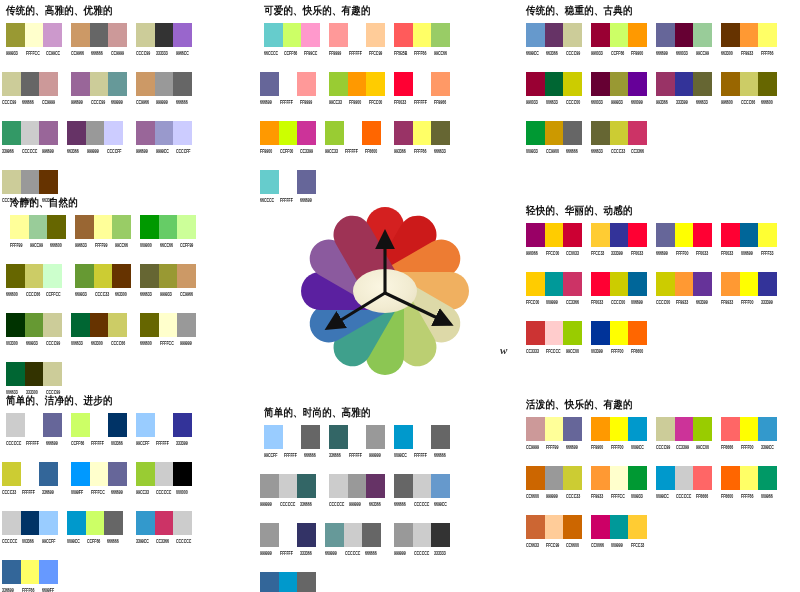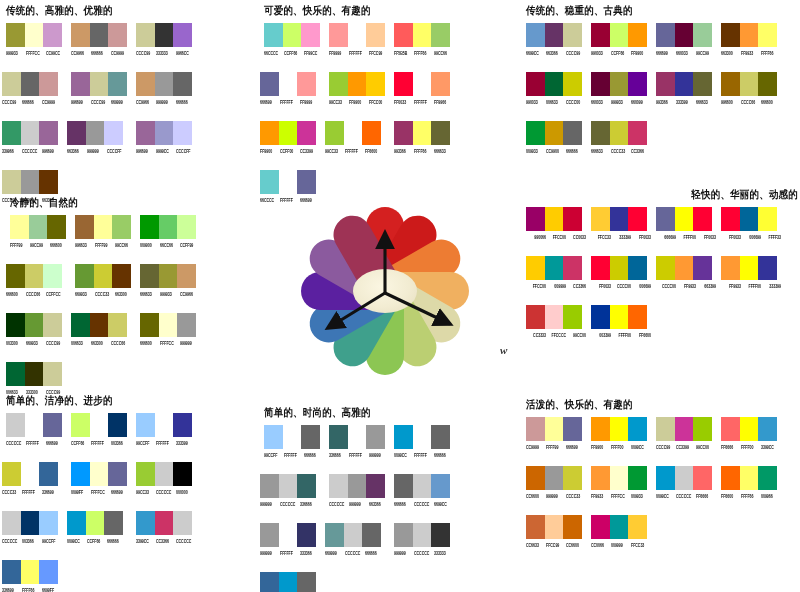--- a/index.html
+++ b/index.html
@@ -73,21 +73,21 @@
     white-space: nowrap;
     transform: scaleY(1.45);
     transform-origin: left top;
   }
 
   
   #sec-traditional-elegant { left: 2px;   top: 4px;   width: 256px; }
   #sec-cute-happy          { left: 260px; top: 4px;   width: 258px; }
   #sec-classic-calm        { left: 522px; top: 4px;   width: 276px; }
   #sec-quiet-natural       { left: 6px;   top: 196px; width: 256px; }
-  #sec-brisk-gorgeous      { left: 522px; top: 188px; width: 276px; text-align: right; }
+  #sec-brisk-gorgeous      { left: 522px; top: 204px; width: 276px; }
   #sec-simple-clean        { left: 2px;   top: 394px; width: 256px; }
   #sec-simple-modern       { left: 260px; top: 406px; width: 258px; }
   #sec-lively-fun          { left: 522px; top: 398px; width: 276px; }
 
   
   #color-wheel-figure {
     position: absolute;
     left: 262px;
     top: 192px;
     width: 246px;

